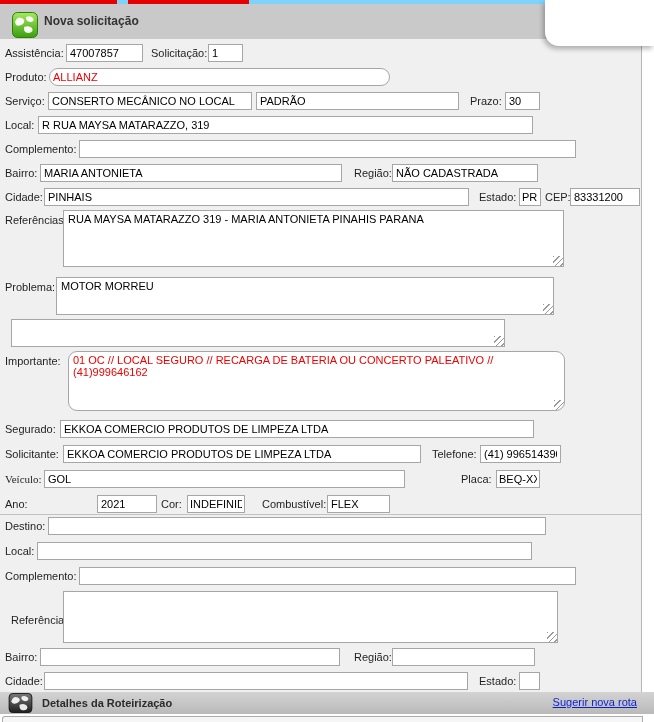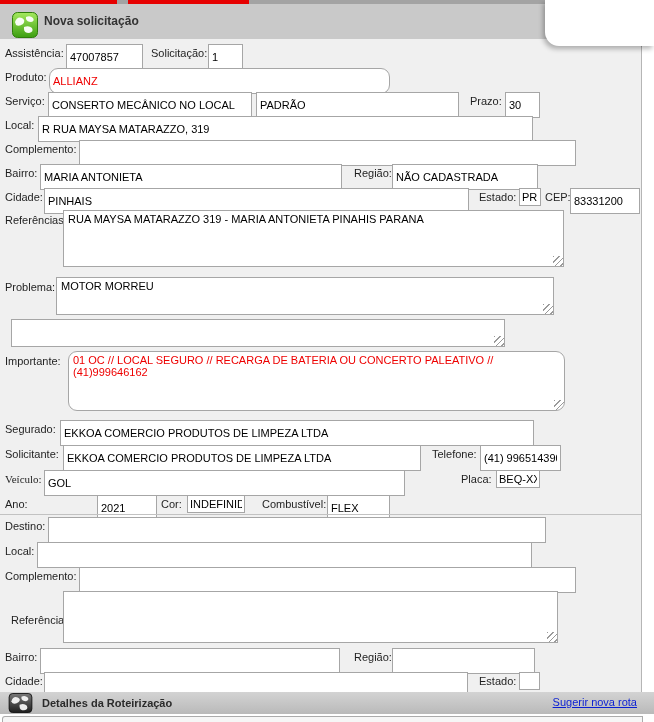--- a/index.html
+++ b/index.html
@@ -1,29 +1,29 @@
 <!DOCTYPE html>
 <html><head>
 <meta charset="utf-8">
 <style>
   html,body{margin:0;padding:0;background:#fff;}
-  .screen{position:relative;width:654px;height:722px;background:#a3a3a3;overflow:hidden;
+  .screen{position:relative;width:654px;height:722px;background:#7dd3fc;overflow:hidden;
           font-family:"Liberation Sans","DejaVu Sans",sans-serif;}
   .redbar{position:absolute;top:0;height:4px;background:#e60000;}
   .titlebar{position:absolute;left:0;top:4px;width:654px;height:35px;background:#c9c9c9;}
   .titlebar .ttl{position:absolute;left:44px;top:0;line-height:35px;font-size:12px;font-weight:bold;color:#333;}
   .gicon{position:absolute;left:12px;top:8px;width:26px;height:26px;}
   .content{position:absolute;left:0;top:39px;width:641px;height:675px;background:#f0f0f0;}
   .rightgap{position:absolute;left:642px;top:39px;width:12px;height:675px;background:#ffffff;}
   .rightline{position:absolute;left:641px;top:47px;width:1px;height:645px;background:#b5b5b5;}
   .popup{position:absolute;left:545px;top:0;width:109px;height:46px;background:#ffffff;
          border-bottom-left-radius:14px;box-shadow:-2px 3px 5px rgba(0,0,0,0.28);z-index:10;}
   .lbl{position:absolute;font-size:11px;color:#1f1f1f;white-space:nowrap;}
   .inp{position:absolute;box-sizing:border-box;height:18px;border:1px solid #a6a6a6;background:#fff;
-       font-family:"Liberation Sans","DejaVu Sans",sans-serif;font-size:11px;color:#000;padding:12px 3px;}
+       font-family:"Liberation Sans","DejaVu Sans",sans-serif;font-size:11px;color:#000;padding:4px 3px;}
   .ta{position:absolute;box-sizing:border-box;border:1px solid #a6a6a6;background:#fff;resize:none;
       font-family:"Liberation Sans","DejaVu Sans",sans-serif;font-size:11px;color:#000;padding:2px 4px;
       background-image:repeating-linear-gradient(135deg,#9a9a9a 0 1px,transparent 1px 4px);
       background-size:10px 10px;background-position:100% 100%;background-repeat:no-repeat;}
   .red{color:#ee0000;border-radius:9px;}
   .sep{position:absolute;left:0;top:514px;width:641px;height:1px;background:#c2c2c2;}
   .routebar{position:absolute;left:0;top:692px;width:654px;height:22px;
             background:linear-gradient(#d3d3d3,#b9b9b9);z-index:5;}
   .routebar .ttl{position:absolute;left:42px;top:0;line-height:22px;font-size:11px;font-weight:bold;color:#2b2b2b;}
   .dicon{position:absolute;left:8px;top:1px;width:25px;height:20px;}

